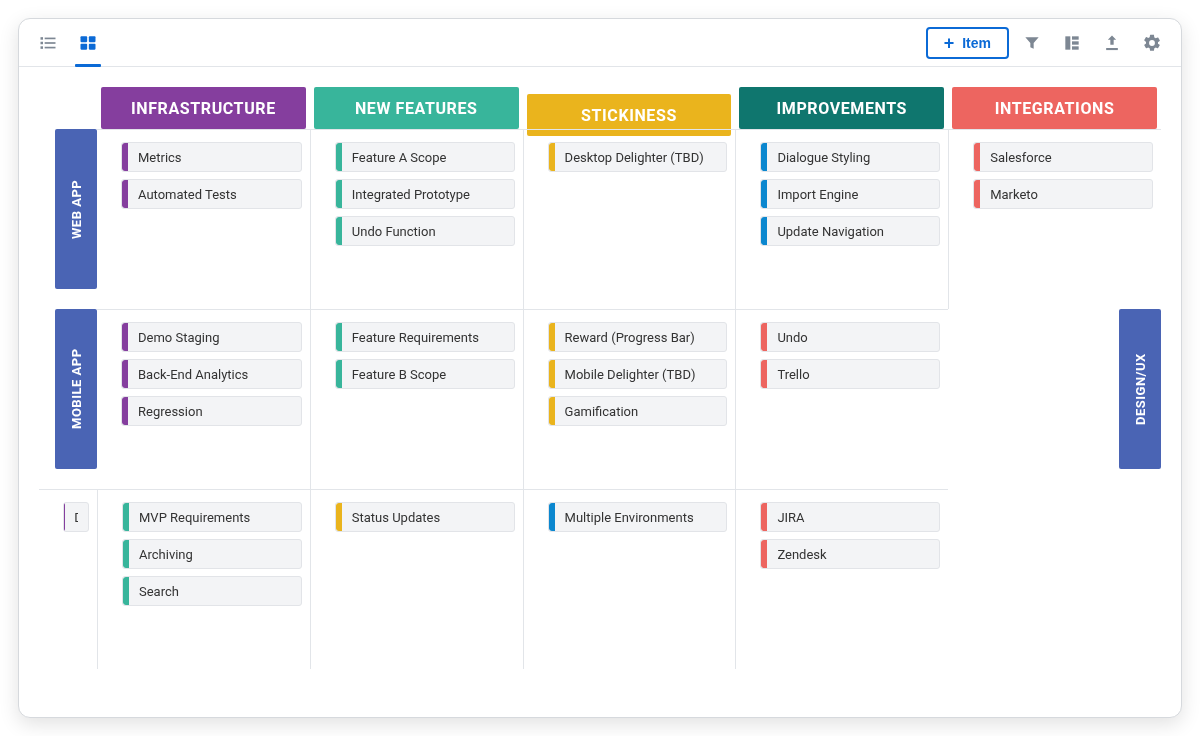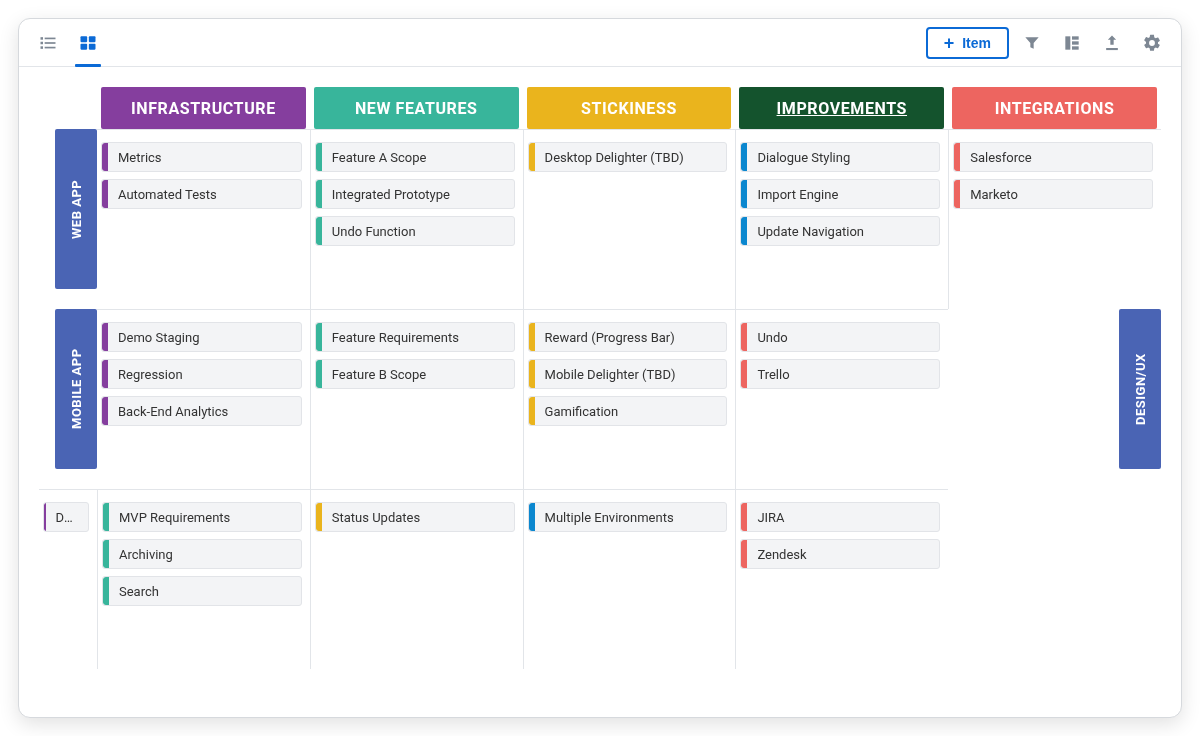--- a/index.html
+++ b/index.html
@@ -107,21 +107,21 @@
     font-weight: 700;
     font-size: 13px;
     letter-spacing: 0.5px;
     border-radius: 2px;
     height: 160px;
   }
 
   .cell {
     border-top: 1px solid #e2e5e9;
     border-left: 1px solid #e2e5e9;
-    padding: 12px 8px 24px 4px;
+    padding: 12px 8px 24px 24px;
     min-height: 180px;
   }
   .cell.first-col { border-left: none; }
 
   .card {
     height: 30px;
     background: #f3f4f6;
     border: 1px solid #e2e4e8;
     border-radius: 3px;
     display: flex;
@@ -208,24 +208,24 @@
 
   <div class="board-wrap">
     <div class="board" id="board-grid">
         <div class="corner-blank"></div>
         <div class="col-header" style="background: rgb(133, 62, 158);">
           <span>INFRASTRUCTURE</span>
         </div>
         <div class="col-header" style="background: rgb(56, 181, 155);">
           <span>NEW FEATURES</span>
         </div>
-        <div class="col-header" style="background: rgb(234, 180, 29);">
+        <div class="col-header" style="background: rgb(234, 180, 29); margin-top: 7px;">
           <span>STICKINESS</span>
         </div>
-        <div class="col-header" style="background: #14532d; text-decoration: underline;">
+        <div class="col-header" style="background: #0f766e;">
           <span>IMPROVEMENTS</span>
         </div>
         <div class="col-header" style="background: rgb(237, 101, 96);">
           <span>INTEGRATIONS</span>
         </div>
         <div class="row-header-cell">
           <div class="row-header" style="background: rgb(74, 100, 180);">
             <span>WEB APP</span>
           </div>
         </div>
@@ -288,25 +288,25 @@
             <span>MOBILE APP</span>
           </div>
         </div>
         <div class="cell first-col">
           <div class="card">
             <div class="stripe" style="background: rgb(133, 62, 158);"></div>
             <span class="label">Demo Staging</span>
           </div>
           <div class="card">
             <div class="stripe" style="background: rgb(133, 62, 158);"></div>
+            <span class="label">Back-End Analytics</span>
+          </div>
+          <div class="card">
+            <div class="stripe" style="background: rgb(133, 62, 158);"></div>
             <span class="label">Regression</span>
-          </div>
-          <div class="card">
-            <div class="stripe" style="background: rgb(133, 62, 158);"></div>
-            <span class="label">Back-End Analytics</span>
           </div>
         </div>
         <div class="cell">
           <div class="card">
             <div class="stripe" style="background: rgb(56, 181, 155);"></div>
             <span class="label">Feature Requirements</span>
           </div>
           <div class="card">
             <div class="stripe" style="background: rgb(56, 181, 155);"></div>
             <span class="label">Feature B Scope</span>

